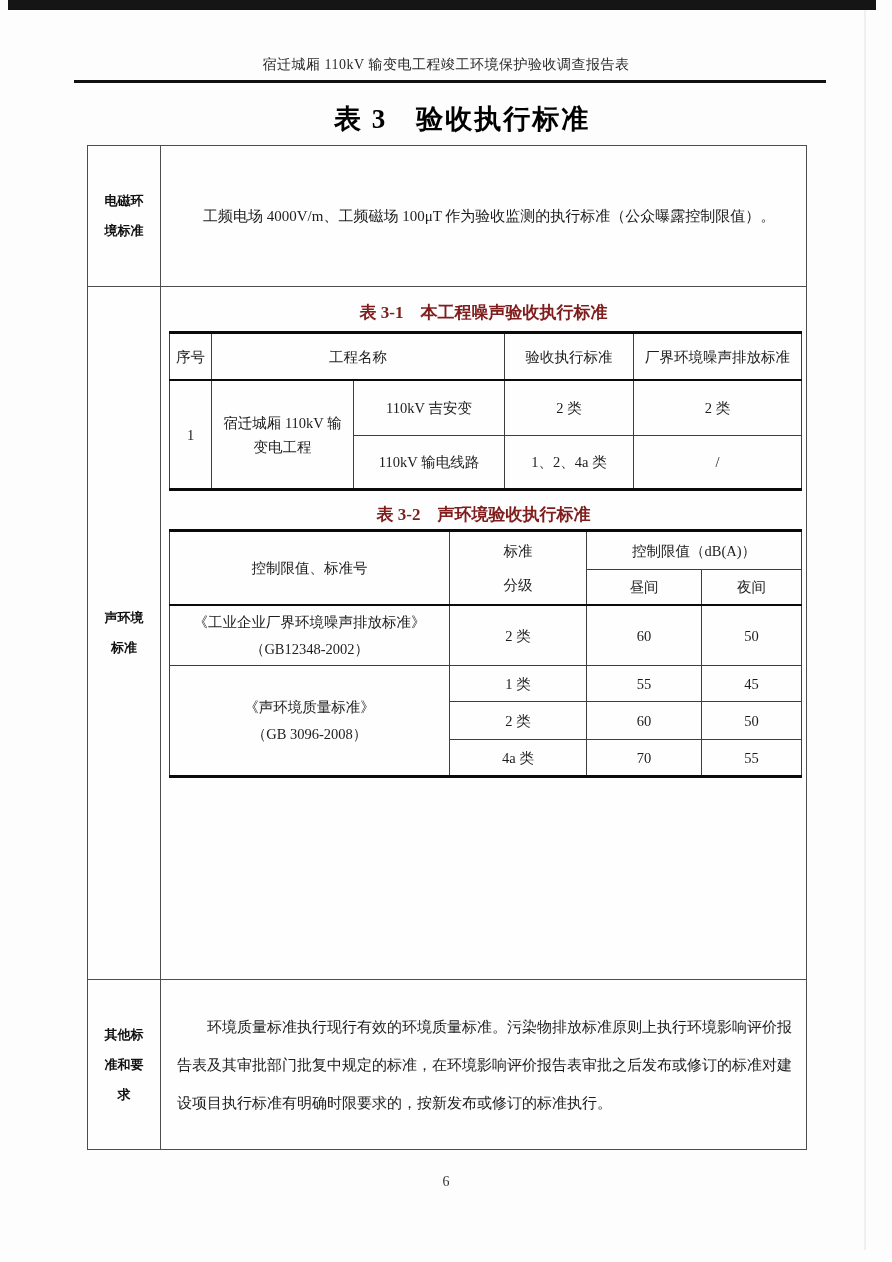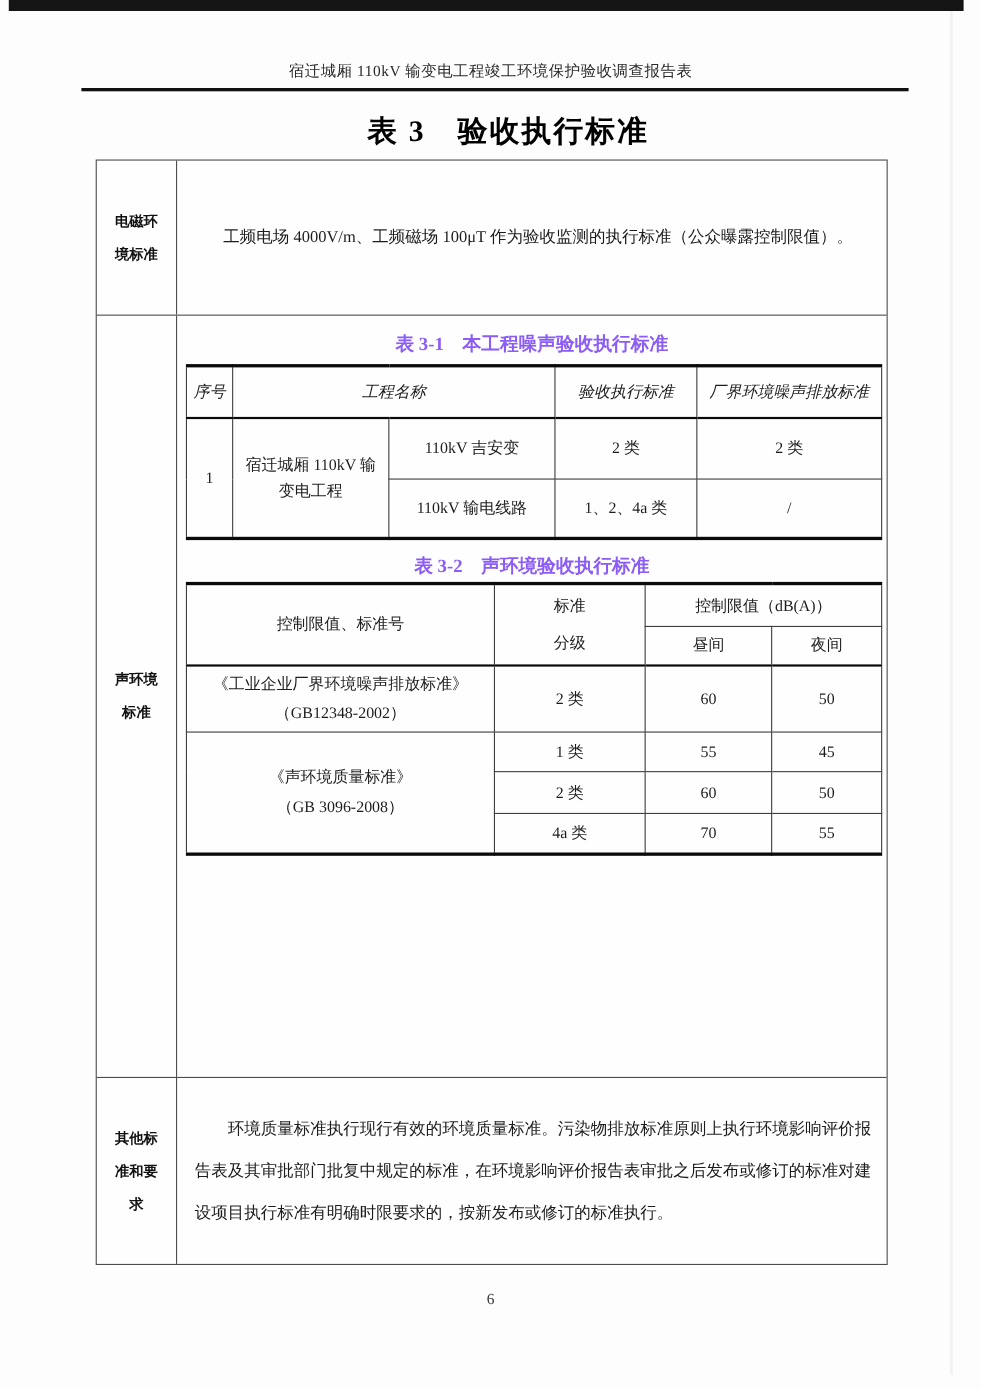--- a/index.html
+++ b/index.html
@@ -38,41 +38,41 @@
     display:block;width:49px;text-align:center;
     font-size:13px;font-weight:bold;line-height:30px;
     word-break:break-all;color:#111;
   }
   .content-cell{min-width:0;}
   .em-content{display:flex;align-items:center;}
   .em-content p{margin:0;padding:0 8px 0 12px;text-indent:2em;font-size:15px;line-height:25px;}
   
   .noise-content{padding:0;}
   .intro{margin:96px 0 0 0;padding-left:12px;text-indent:2em;font-size:15px;line-height:20px;}
-  .tbl-title{margin-top:14px;text-align:center;font-size:17px;font-weight:bold;color:#8b5cf6;}
+  .tbl-title{margin-top:14px;text-align:center;font-size:17px;font-weight:bold;color:#7f1d1d;}
   .tbl-title.t32t{margin-top:12px;}
   table.inner{
     border-collapse:collapse;margin:7px 0 0 8px;width:632px;table-layout:fixed;
     font-size:14.5px;color:#1c1c1c;
     border-top:3px solid #0a0a0a;border-bottom:3px solid #0a0a0a;
     border-left:1px solid #3d3d3d;border-right:1px solid #3d3d3d;
   }
   table.inner td{
     border:1px solid #3d3d3d;text-align:center;vertical-align:middle;
     padding:2px 4px;line-height:22px;
   }
   table.t31 tr.body-first td{border-top:2.5px solid #0a0a0a;}
   table.t32{margin-top:3px;}
   table.t32 tr.body-first td{border-top:2.5px solid #0a0a0a;}
   tr.h-row td{font-size:14.5px;}
   .two-line div{line-height:24px;}
   .grade-h div{line-height:34px;}
   .name-col div{line-height:27px;}
   
-  .t31 tr.h-row td{height:41px;font-style:italic;}
+  .t31 tr.h-row td{height:41px;}
   .t31 tr.body-first td{height:50px;}
   .t31 tr.body-second td{height:48px;}
   .t32 tr.h1 td{height:32px;}
   .t32 tr.h2 td{height:29px;}
   .t32 tr.body-first td{height:55px;}
   .t32 tr.rA td{height:31px;}
   .t32 tr.rB td{height:33px;}
   .t32 tr.rC td{height:31px;}
   
   .other-content{display:flex;align-items:center;}

